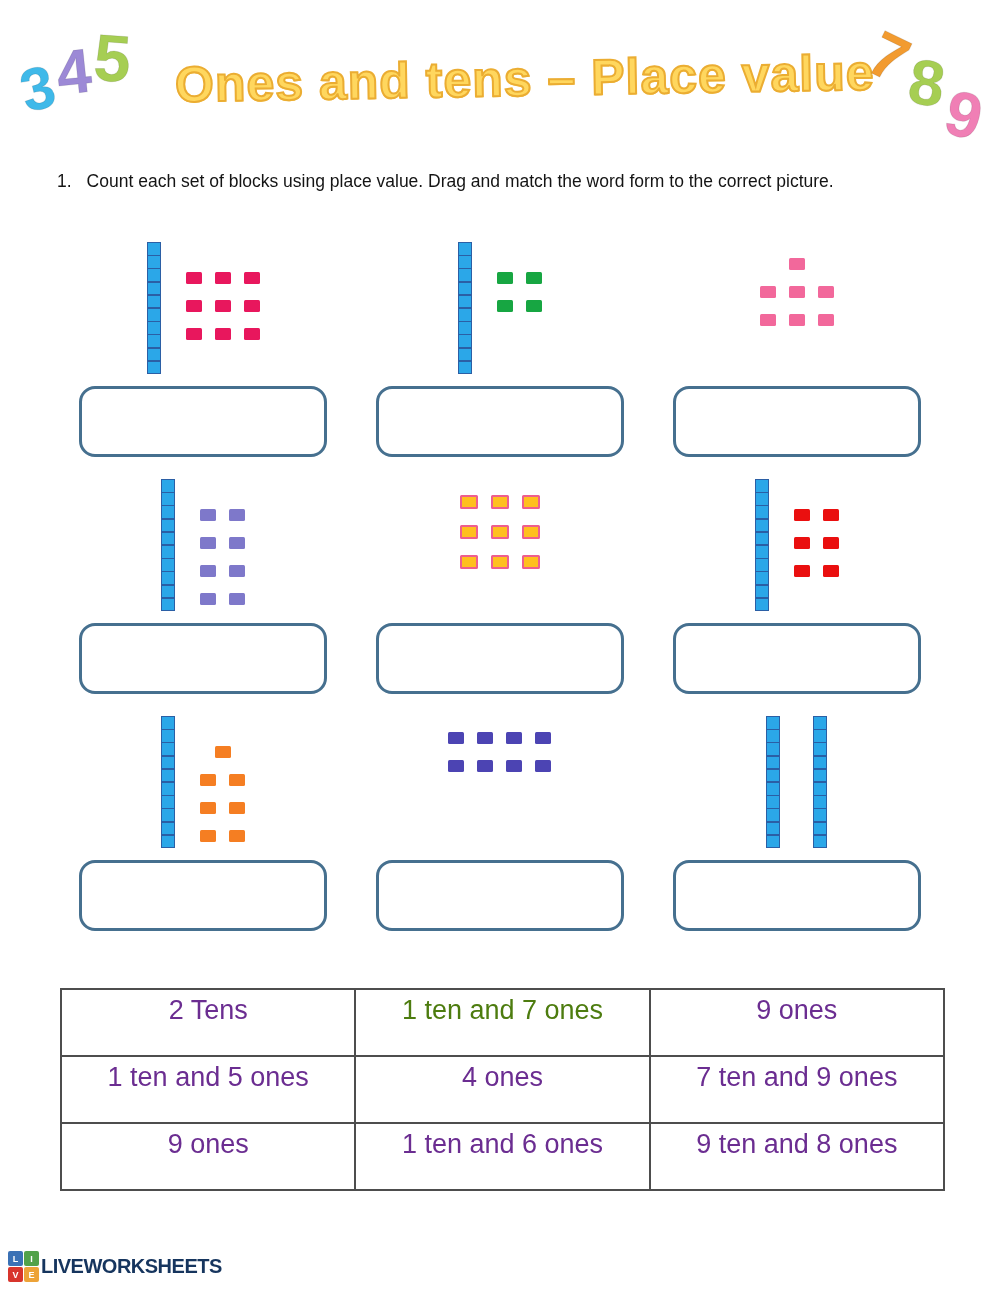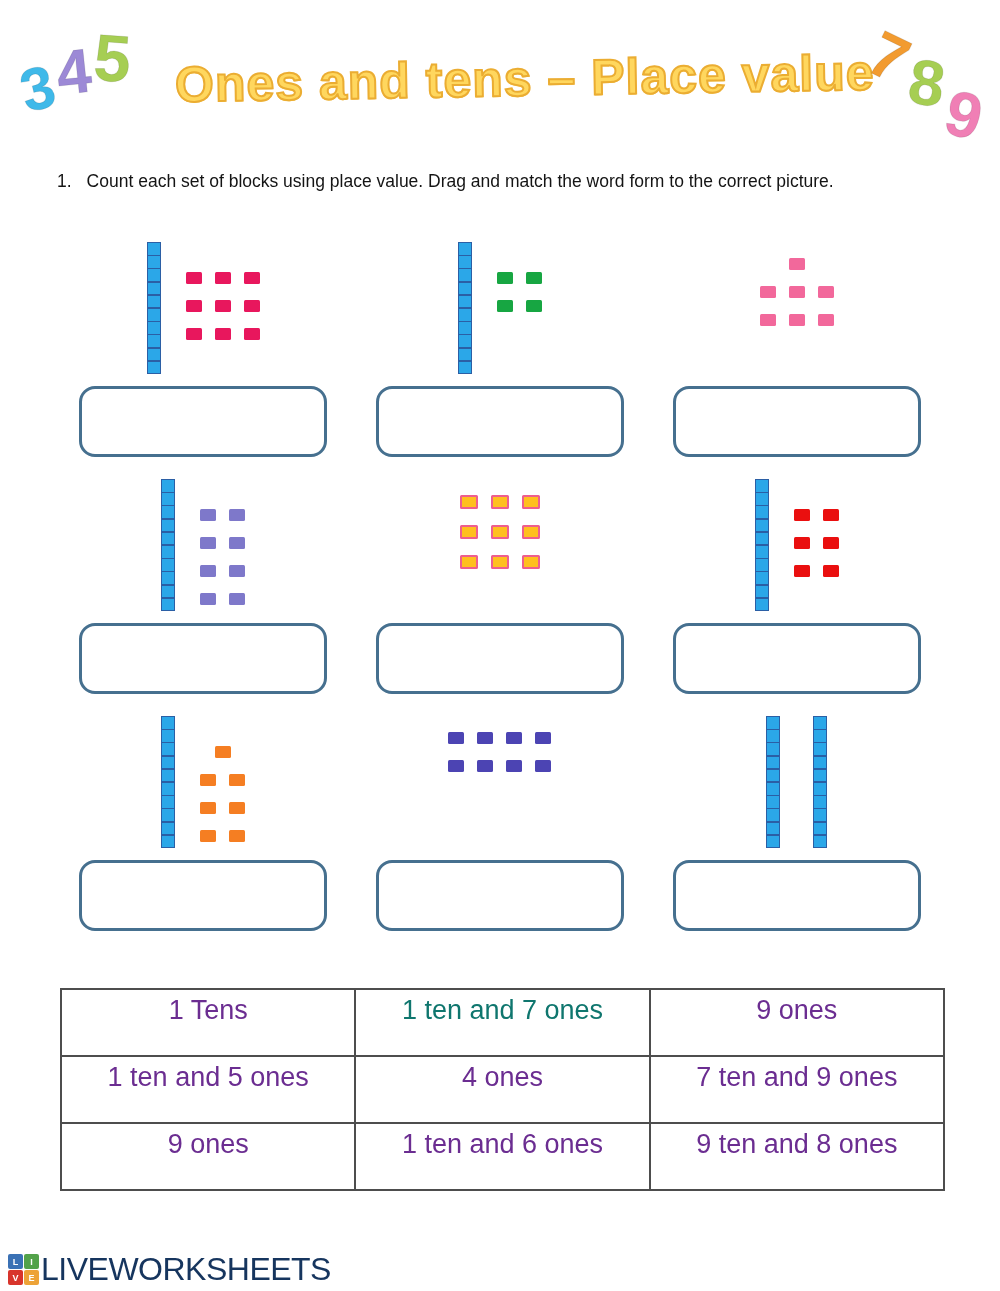--- a/index.html
+++ b/index.html
@@ -56,21 +56,21 @@
   .word-bank { position: absolute; left: 60px; top: 988px; width: 885px; border-collapse: collapse; table-layout: fixed; }
   .word-bank td {
     border: 2px solid var(--table-border); height: 67px; vertical-align: top;
     text-align: center; padding-top: 5px; font-size: 27px; cursor: pointer;
   }
 
   
   .footer { position: absolute; left: 8px; top: 1251px; display: flex; align-items: center; gap: 2px; }
   .logo-grid { display: grid; grid-template-columns: repeat(2, 15px); grid-auto-rows: 15px; gap: 1px; }
   .logo-tile { color: #fff; font-size: 9px; font-weight: bold; display: flex; align-items: center; justify-content: center; border-radius: 2px; }
-  .logo-text { font-size: 32px; font-weight: normal; color: #16355E; letter-spacing: -0.5px; }
+  .logo-text { font-size: 20px; font-weight: bold; color: #16355E; letter-spacing: -0.5px; }
 </style>
 </head>
 <body>
 
 <div class="page">
 
   <div class="deco deco-left">
       <span style="color: rgb(63, 185, 233);">3</span>
       <span style="color: rgb(156, 137, 214);">4</span>
       <span style="color: rgb(166, 206, 83);">5</span>
@@ -260,22 +260,22 @@
           <div class="rod"></div>
           <div class="rod"></div>
         </div>
         <div class="answer-box"></div>
       </div>
     </div>
 
   <table class="word-bank">
       <tbody>
         <tr>
-          <td style="color: rgb(107, 45, 145);">1 Tens</td>
-          <td style="color: #0f766e;">1 ten and 7 ones</td>
+          <td style="color: rgb(107, 45, 145);">2 Tens</td>
+          <td style="color: #4d7c0f;">1 ten and 7 ones</td>
           <td style="color: rgb(107, 45, 145);">9 ones</td>
         </tr>
         <tr>
           <td style="color: rgb(107, 45, 145);">1 ten and 5 ones</td>
           <td style="color: rgb(107, 45, 145);">4 ones</td>
           <td style="color: rgb(107, 45, 145);">7 ten and 9 ones</td>
         </tr>
         <tr>
           <td style="color: rgb(107, 45, 145); border-radius: 20px;">9 ones</td>
           <td style="color: rgb(107, 45, 145); margin-left: 12px;">1 ten and 6 ones</td>

